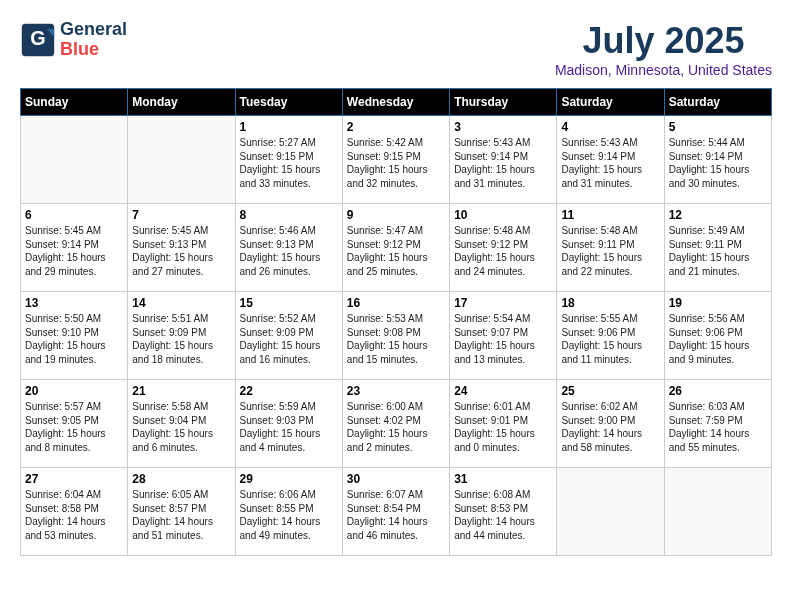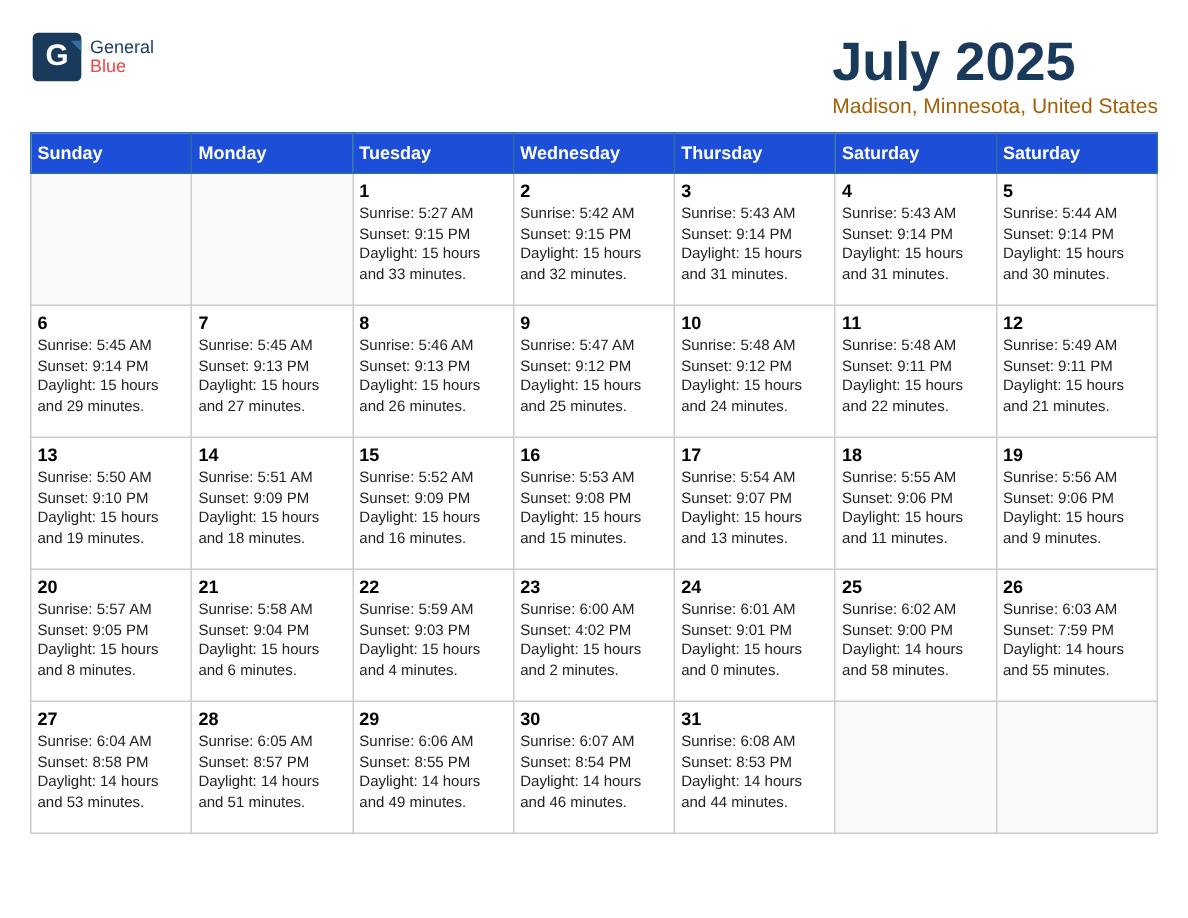--- a/index.html
+++ b/index.html
@@ -14,52 +14,52 @@
       display: flex;
       justify-content: space-between;
       align-items: flex-start;
       margin-bottom: 10px;
     }
     .logo {
       display: flex;
       align-items: center;
     }
     .logo-text {
-      font-size: 12px;
-      font-weight: normal;
+      font-size: 18px;
+      font-weight: bold;
       color: #1a3a5c;
       line-height: 1.1;
     }
     .logo-blue {
       color: #ef4444;
     }
     .logo-icon {
       width: 36px;
       height: 36px;
       margin-right: 4px;
     }
     .title-block {
-      text-align: left;
+      text-align: center;
     }
     .month-title {
       font-size: 36px;
       font-weight: bold;
       color: #1a3a5c;
     }
     .location {
       font-size: 14px;
-      color: #a16207;
+      color: #4c1d95;
     }
     table {
       width: 100%;
       border-collapse: collapse;
       font-size: 10.5px;
     }
     thead tr th {
-      background: #1d4ed8;
+      background: #000000;
       color: #fff;
       padding: 6px 4px;
       text-align: left;
       font-size: 12px;
       font-weight: bold;
       border: 1px solid #2e6da4;
     }
     tbody tr td {
       border: 1px solid #ccc;
       vertical-align: top;

